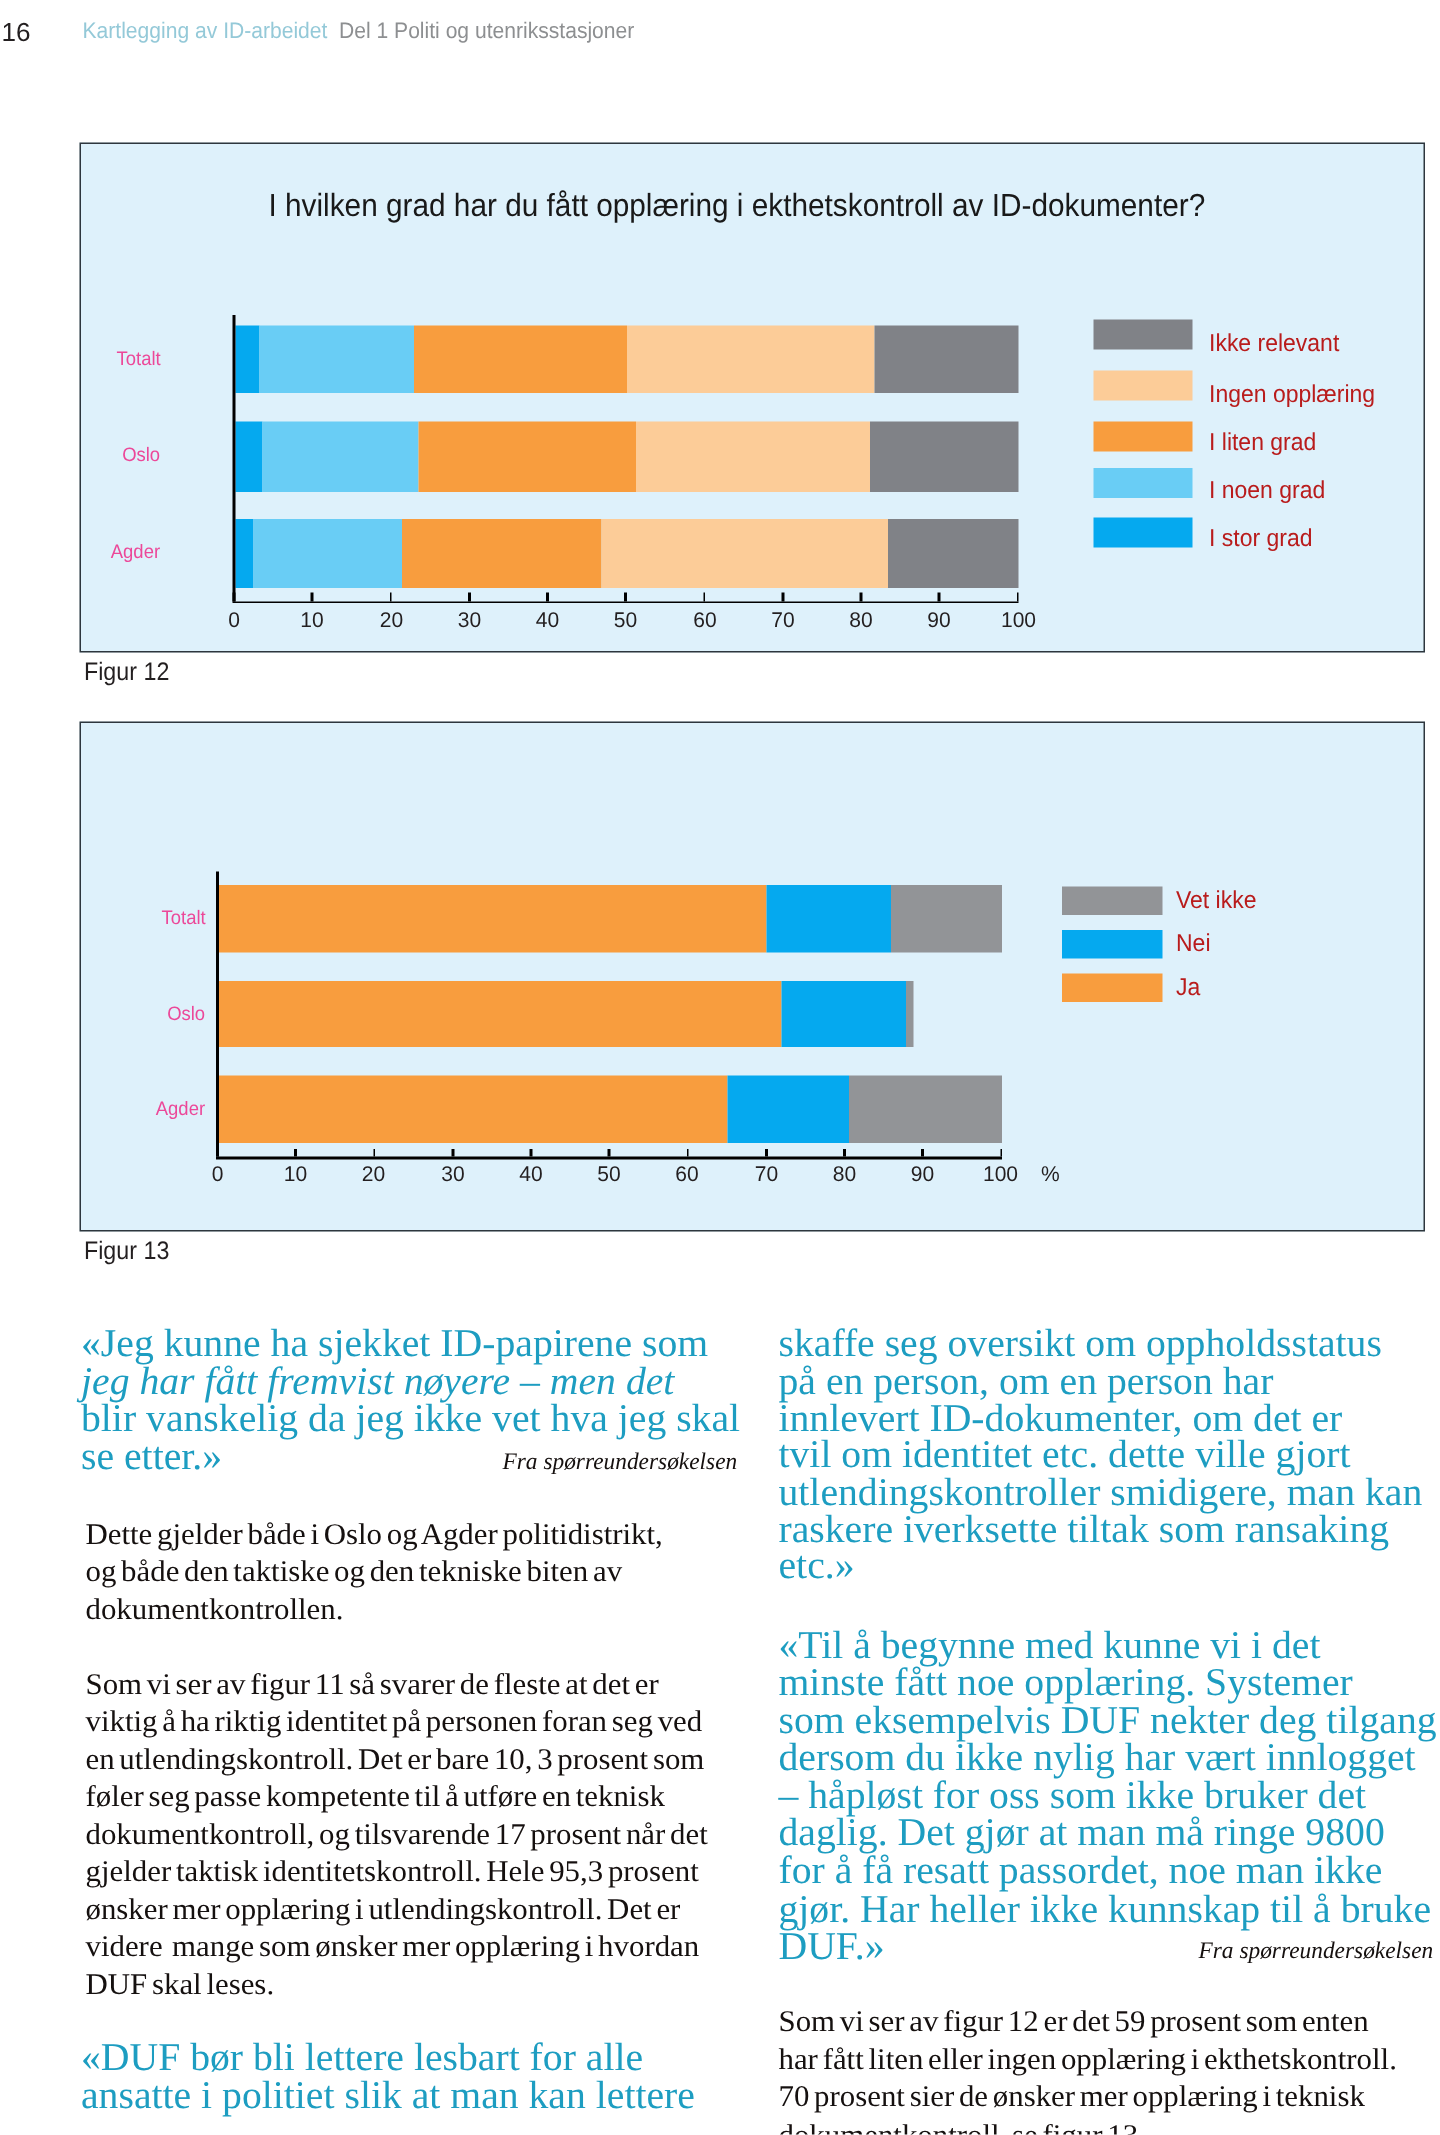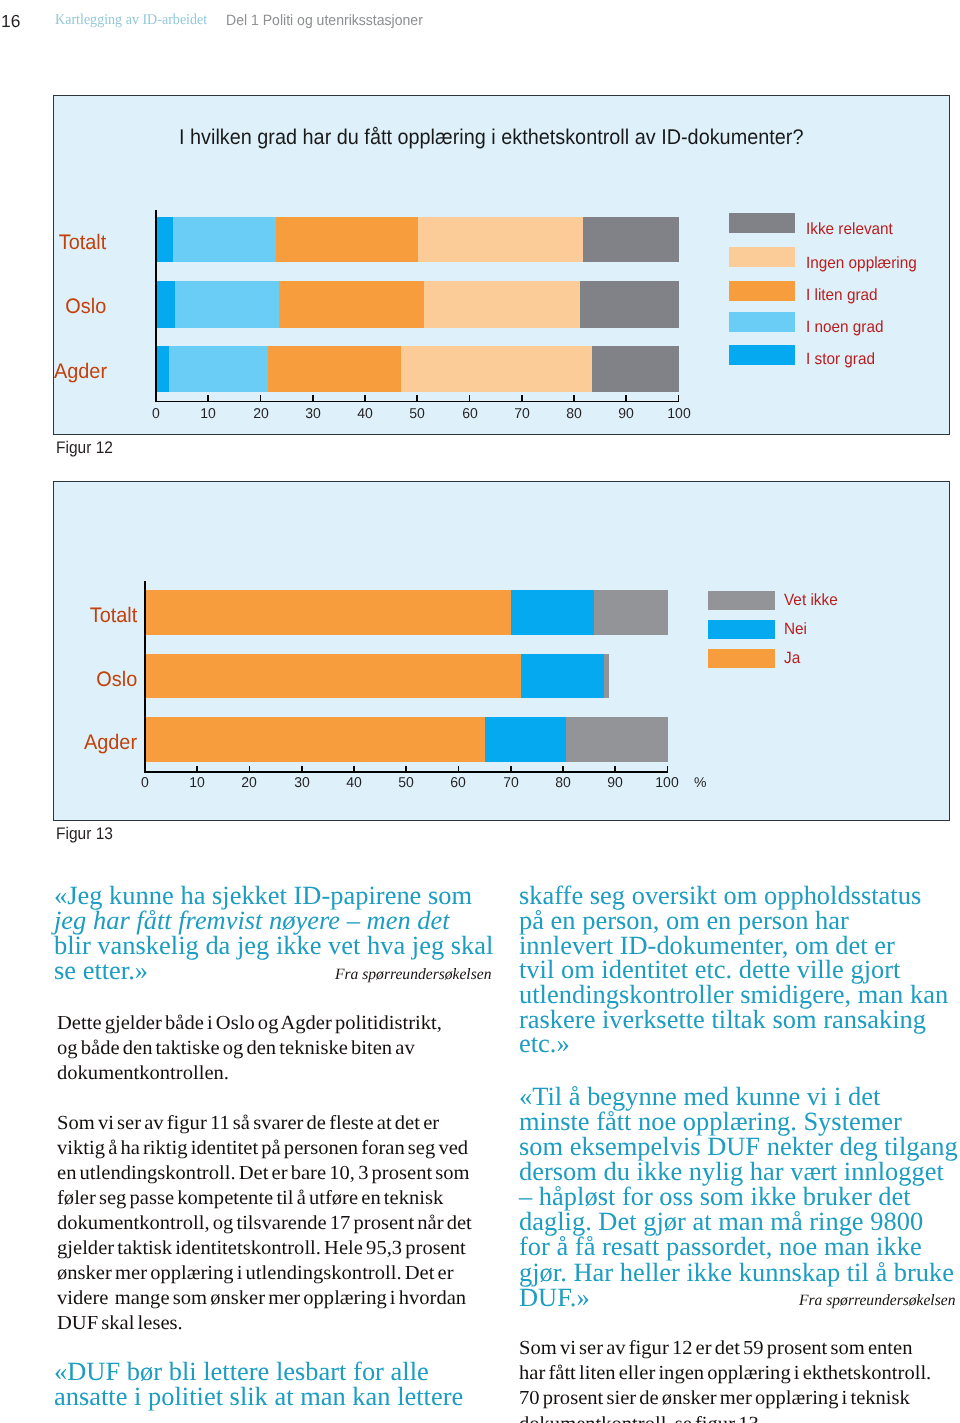--- a/index.html
+++ b/index.html
@@ -7,37 +7,37 @@
      font-family:"Liberation Sans",sans-serif;color:#15100f;
      -webkit-font-smoothing:antialiased;text-rendering:geometricPrecision;}
 .abs{position:absolute;line-height:1;white-space:pre;}
 #page{position:absolute;left:0;top:12px;width:960px;height:1236px;}
 .sq{display:inline-block;transform-origin:0 0;white-space:pre;filter:opacity(100%);}
 #pagenum{left:1.0px;font-size:17.4px;color:#231f20;filter:opacity(100%);}
 .hdrlnk{color:#94c9d8;}
 .hdrsub{color:#8d8f91;}
 .panel{background:#def1fb;border:1.6px solid #2e363d;box-sizing:border-box;}
 .ctitle{font-size:21.3px;color:#191919;}
-.catlabel{font-size:21px;color:#c2410c;}
+.catlabel{font-size:13px;color:#ec4899;}
 .tick{font-size:14.2px;color:#231f20;}
 .legtext{font-size:16.3px;color:#b91c1c;}
 .figcap{font-size:16.9px;color:#231f20;}
 .hdr{font-size:15.0px;}
 .seg{position:absolute;}
 .axisline{position:absolute;background:#000000;}
 .quote{font-family:"Liberation Serif",serif;color:#1d9dc1;font-size:26.3px;}
 .body{font-family:"Liberation Serif",serif;color:#15100f;font-size:20.0px;word-spacing:-1.93px;}
 .src{font-family:"Liberation Serif",serif;font-style:italic;color:#15100f;font-size:15.8px;}
 </style>
 </head>
 <body>
 
 <div id="page">
 <div class="abs" id="pagenum" style="top:0.60px;">16</div>
-<div class="abs hdr hdrlnk" style="left:54.90px;top:1.20px;font-family:Liberation Serif, serif;"><span class="sq" style="transform:scaleX(0.9370);transform-origin:0 0;">Kartlegging av ID-arbeidet</span></div>
+<div class="abs hdr hdrlnk" style="left:54.90px;top:1.20px;"><span class="sq" style="transform:scaleX(0.9370);transform-origin:0 0;">Kartlegging av ID-arbeidet</span></div>
 <div class="abs hdr hdrsub" style="left:226.00px;top:1.20px;"><span class="sq" style="transform:scaleX(0.9370);transform-origin:0 0;">Del 1 Politi og utenriksstasjoner</span></div>
 
 <div class="abs panel" style="left:52.7px;top:82.7px;width:897.2px;height:340.2px;"></div>
 <div class="abs ctitle" style="left:146.70px;top:115.00px;margin-left:32px;"><span class="sq" style="transform:scaleX(0.9320);transform-origin:0 0;">I hvilken grad har du fått opplæring i ekthetskontroll av ID-dokumenter?</span></div>
 <div class="abs" style="left:156.60px;top:204.50px;width:522.50px;height:45.90px;">
   <div class="seg" style="left:0.00px;top:0;width:16.72px;height:45.90px;background:#05a9ef;"></div>
   <div class="seg" style="left:16.72px;top:0;width:102.93px;height:45.90px;background:#69cdf5;"></div>
   <div class="seg" style="left:119.65px;top:0;width:141.60px;height:45.90px;background:#f89d3e;"></div>
   <div class="seg" style="left:261.25px;top:0;width:165.63px;height:45.90px;background:#fccc98;"></div>
   <div class="seg" style="left:426.88px;top:0;width:95.62px;height:45.90px;background:#808287;"></div>

